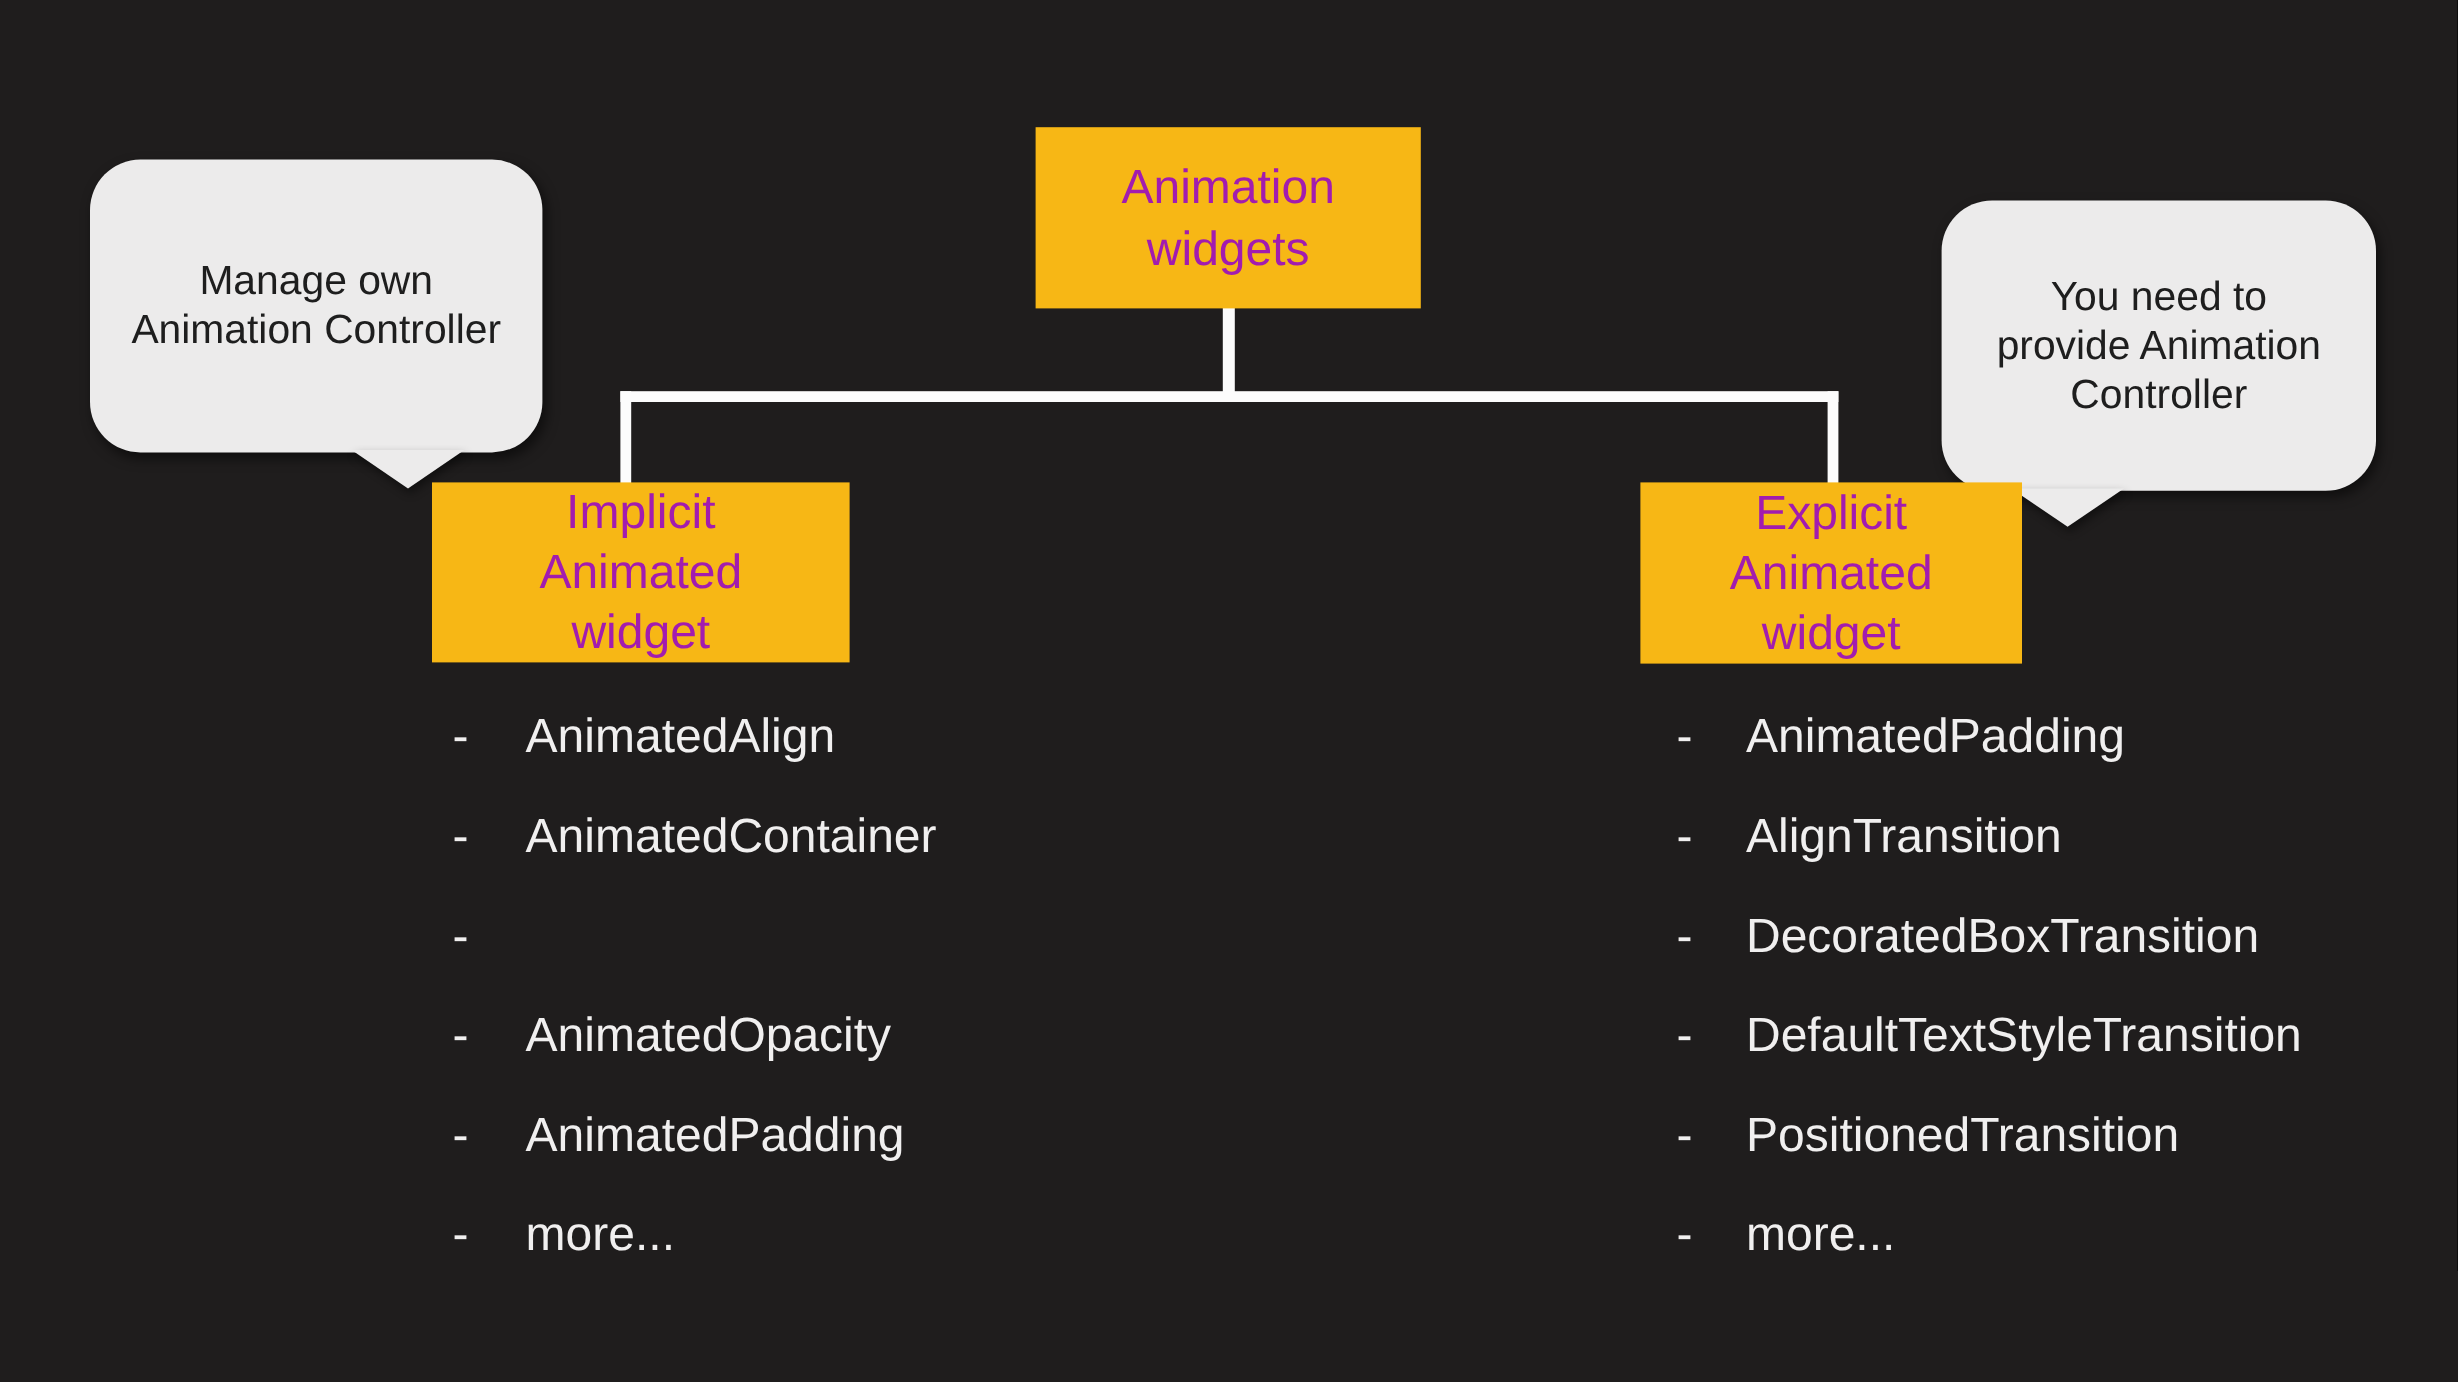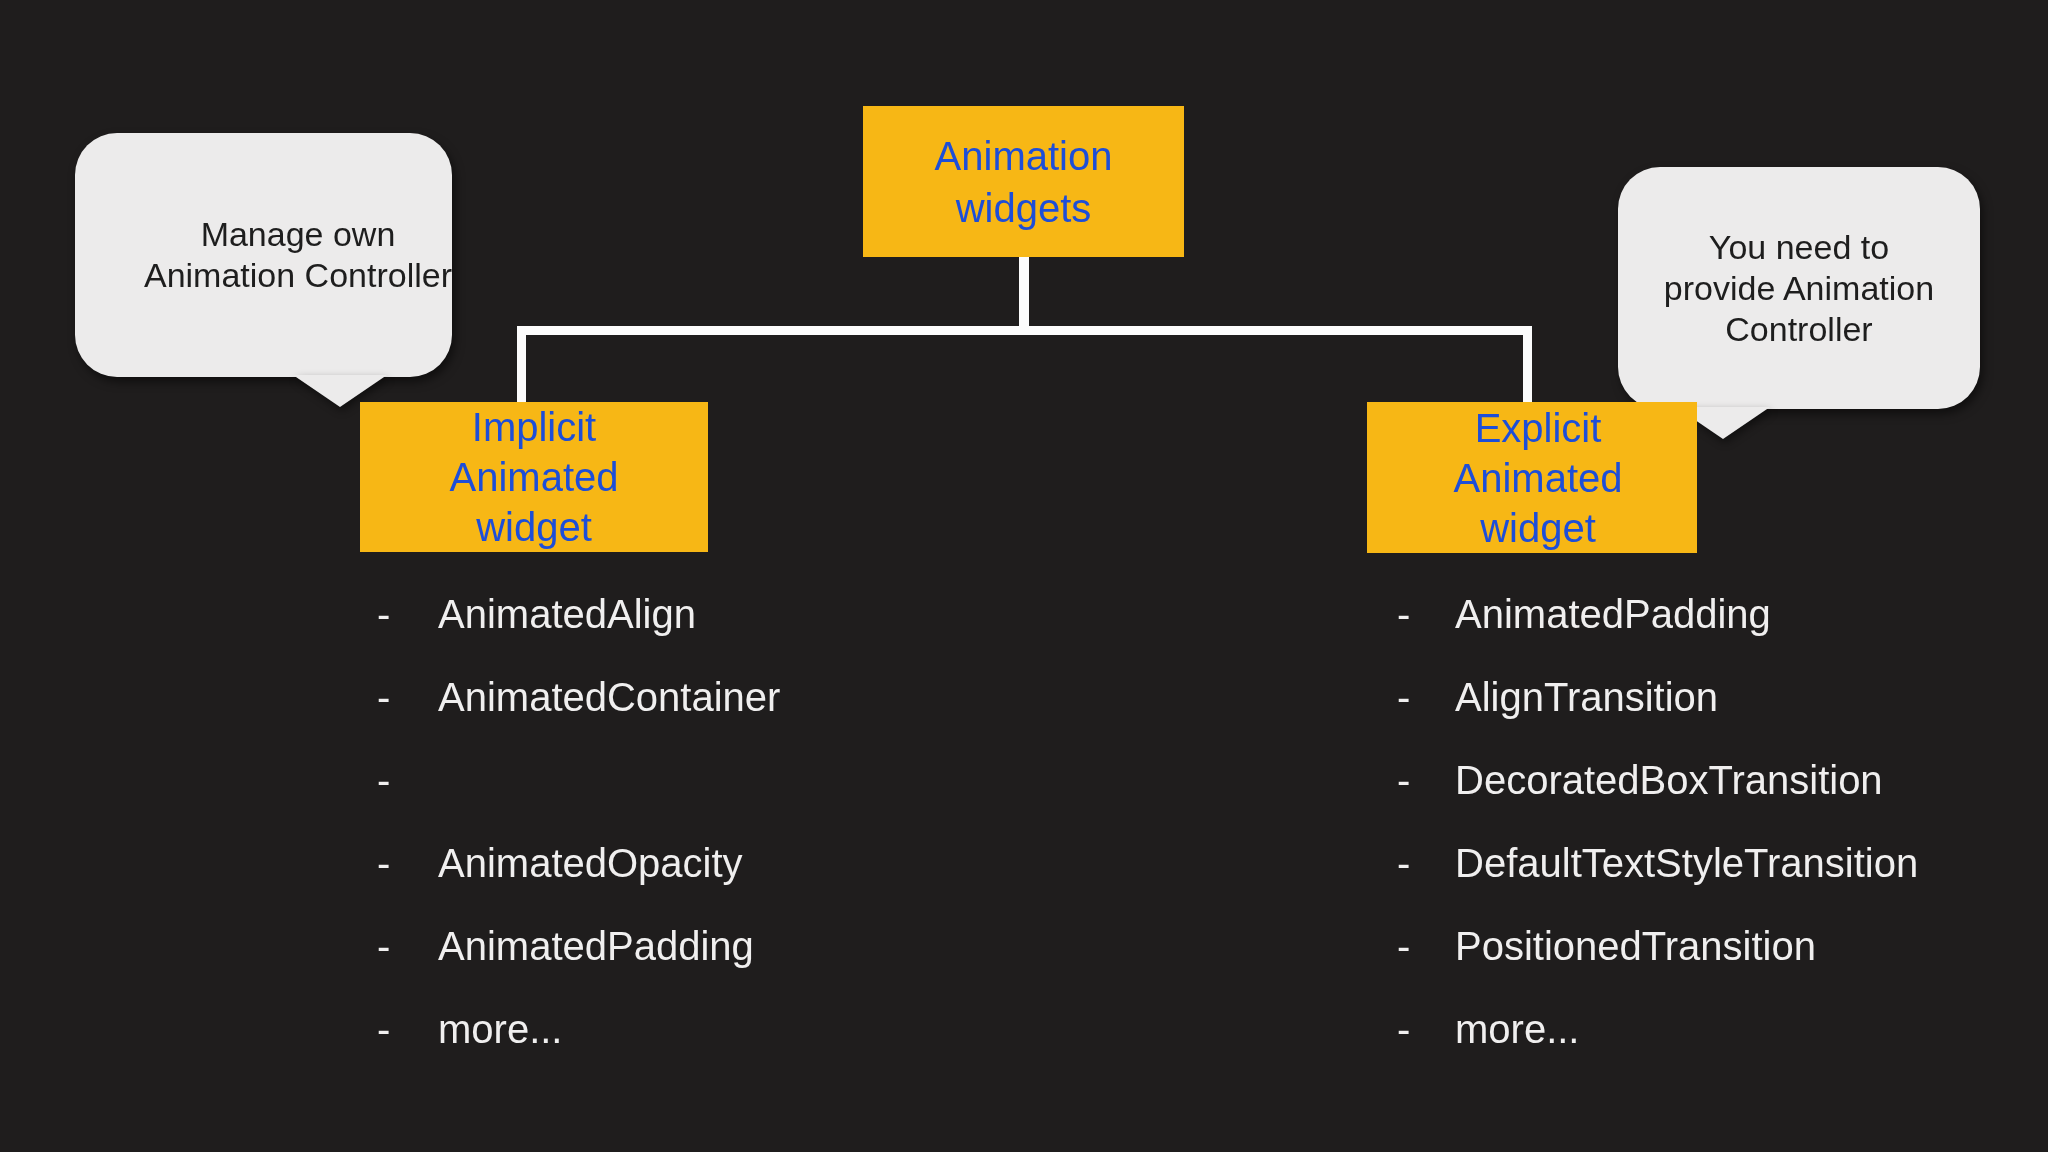--- a/index.html
+++ b/index.html
@@ -24,51 +24,51 @@
   }
   .stem      { left: 1019px; top: 254px; width: 10px;  height: 78px; }
   .crossbar  { left: 517px;  top: 326px; width: 1015px; height: 9px; }
   .drop-left { left: 517px;  top: 326px; width: 9px;   height: 81px; }
   .drop-right{ left: 1523px; top: 326px; width: 9px;   height: 81px; }
 
   
   .node {
     position: absolute;
     background: #F7B715;
-    color: #1d4ed8;
+    color: #a21caf;
     display: flex;
     align-items: center;
     justify-content: center;
     text-align: center;
     font-size: 40px;
     line-height: 50px;
     white-space: pre-line;
     z-index: 3;
   }
   .node-root     { left: 863px;  top: 106px; width: 321px; height: 151px; line-height: 52px; }
   .node-implicit { left: 360px;  top: 402px; width: 348px; height: 150px; }
-  .node-explicit { left: 1367px; top: 402px; width: 318px; height: 151px; padding-left: 12px; }
+  .node-explicit { left: 1367px; top: 402px; width: 318px; height: 151px; }
 
   
   .bubble {
     position: absolute;
     background: #ECEBEB;
     border-radius: 42px;
     color: #1E1E1E;
     display: flex;
     align-items: center;
     justify-content: center;
     text-align: center;
     font-size: 34px;
     line-height: 41px;
     white-space: pre-line;
     box-shadow: 3px 5px 10px rgba(0,0,0,0.5);
     z-index: 2;
   }
-  .bubble-left  { left: 75px;   top: 133px; width: 377px; height: 244px; justify-content: flex-end; }
+  .bubble-left  { left: 75px;   top: 133px; width: 377px; height: 244px; }
   .bubble-right { left: 1618px; top: 135px; width: 362px; height: 242px; margin-top: 32px; }
   .bubble-tail {
     position: absolute;
     width: 0;
     height: 0;
     border-left: 47px solid transparent;
     border-right: 47px solid transparent;
     border-top: 32px solid #ECEBEB;
     filter: drop-shadow(2px 4px 4px rgba(0,0,0,0.45));
     z-index: 2;

